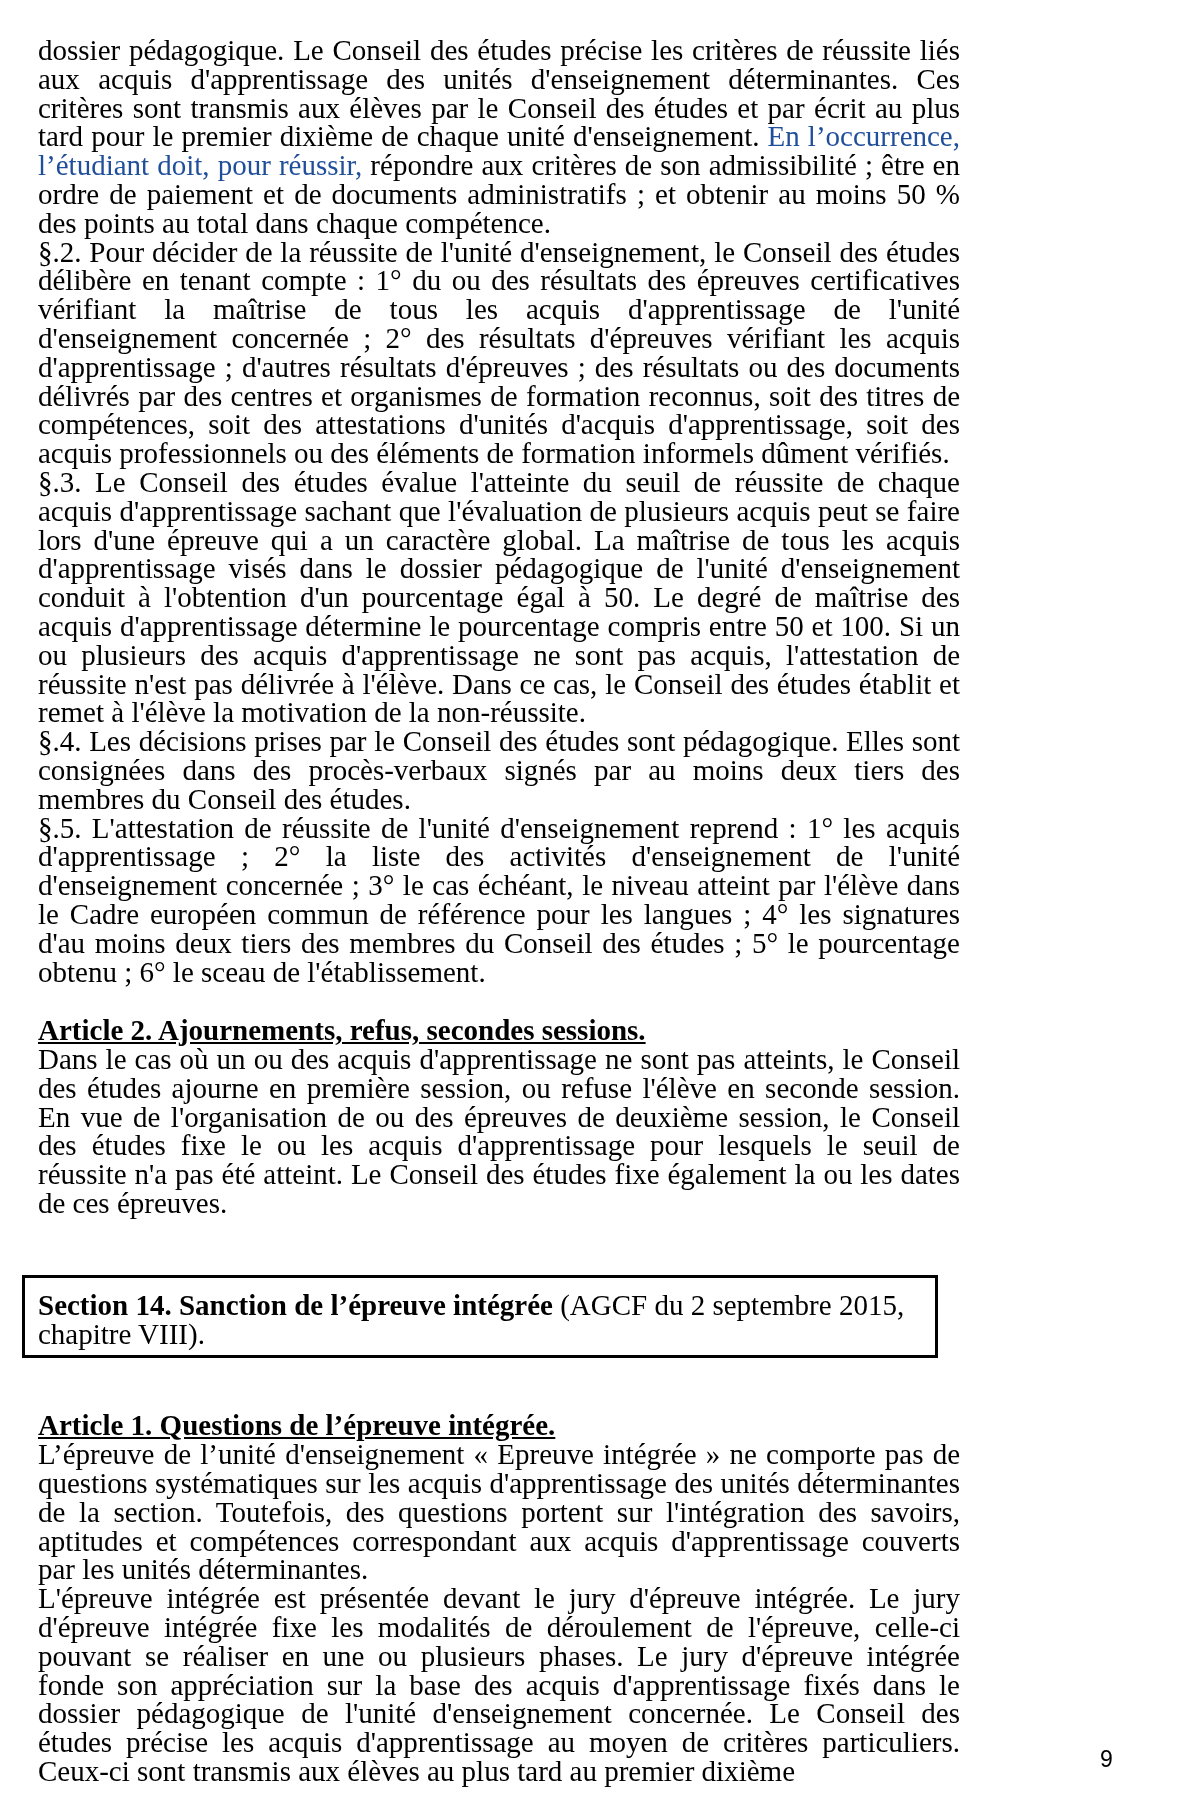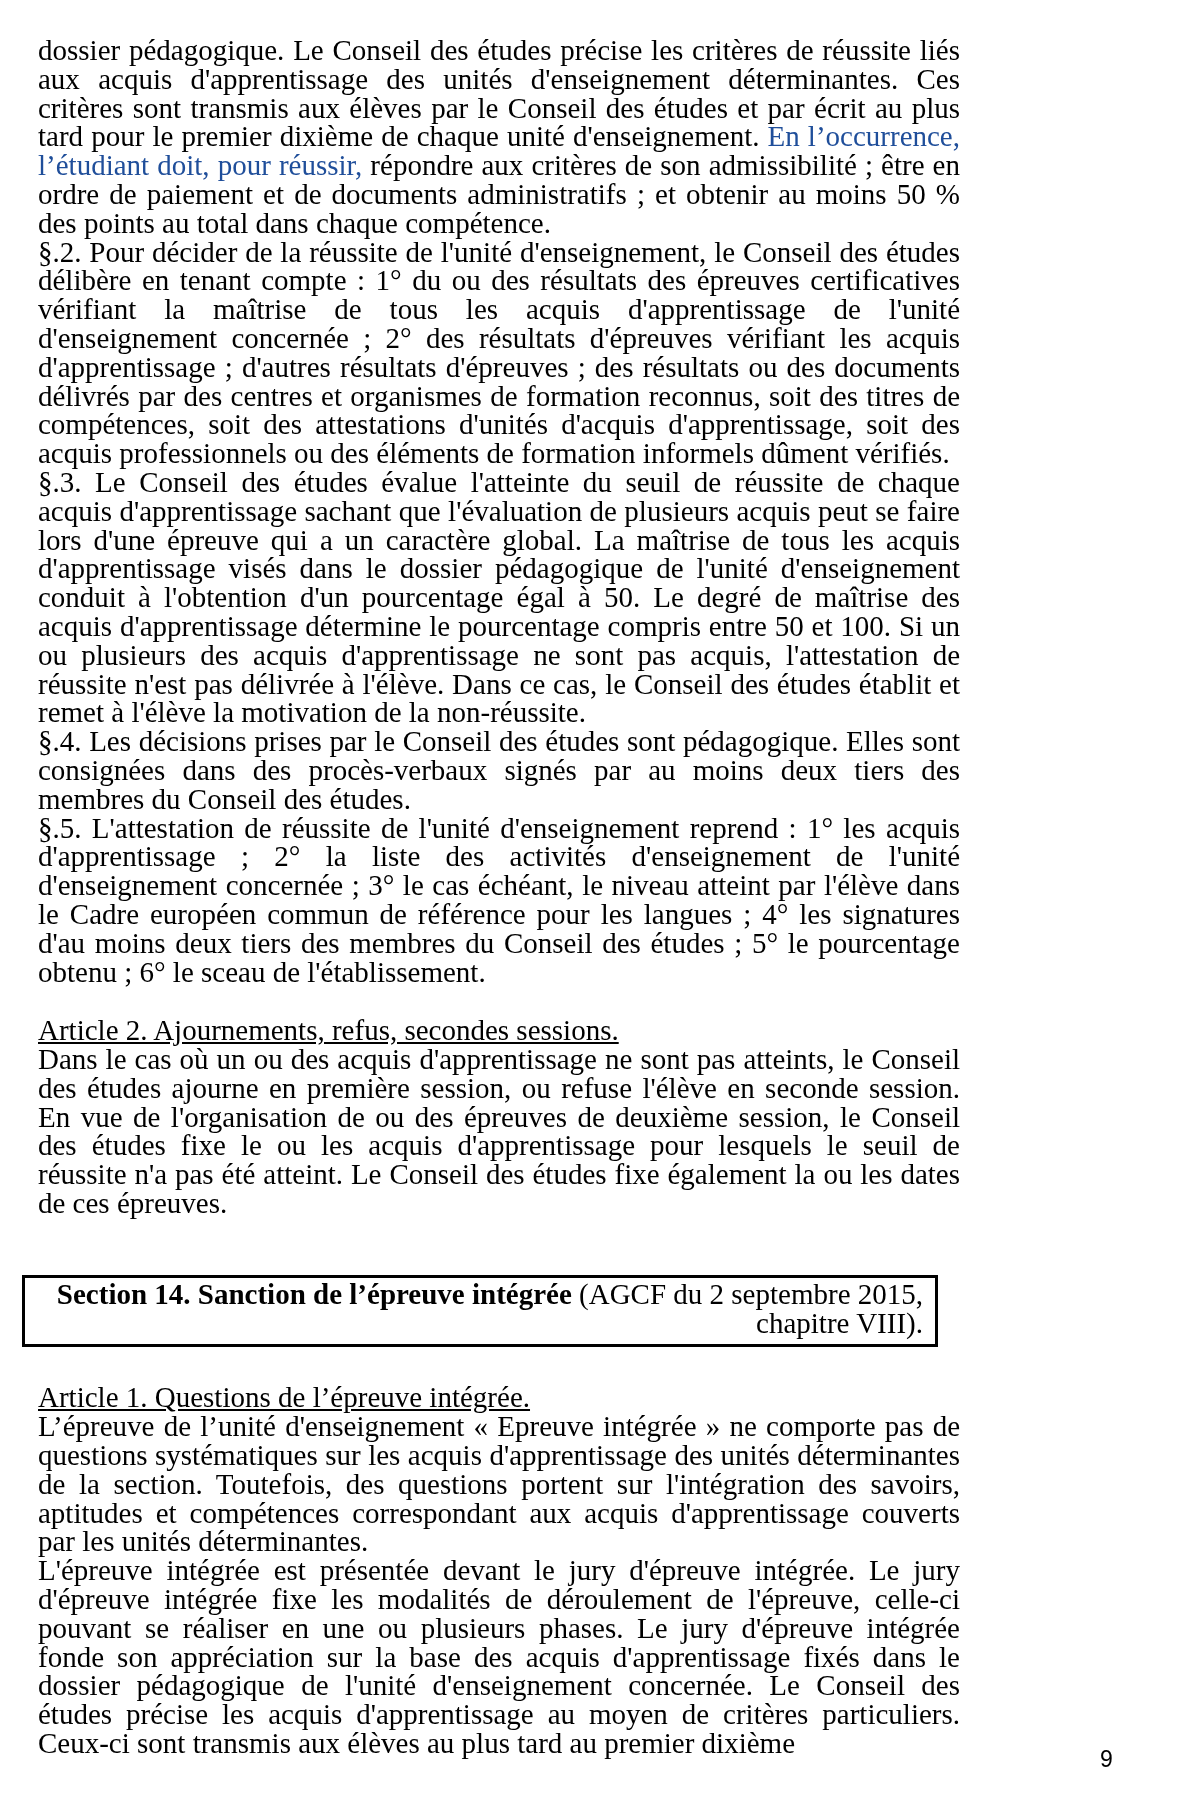--- a/index.html
+++ b/index.html
@@ -24,31 +24,31 @@
     font-size: 29px;
     line-height: 28.8px;
     text-align: justify;
   }
   .text-col p { margin: 0; }
   .blue { color: #1f4e9a; }
   .heading-underline {
     text-decoration: underline;
     text-align: left;
   }
-  #art-ajournements-heading { margin-top: 30px; }
+  #art-ajournements-heading { margin-top: 30px; font-weight: bold; }
   #section-box {
     margin-top: 57px;
     margin-left: -16px;
     width: 885px;
     border: 3px solid #000000;
-    padding: 2px 12px 7px 13px;
-    text-align: right;
+    padding: 13px 12px 7px 13px;
+    text-align: left;
   }
   #section-box .bold { font-weight: bold; }
-  #art-questions-heading { margin-top: 36px; }
+  #art-questions-heading { margin-top: 53px; font-weight: bold; }
   #art-modalites-heading { margin-top: 29px; }
   .page-number {
     position: absolute;
     left: 1100px;
     top: 1746px;
     font-family: "Liberation Sans", sans-serif;
     font-size: 23px;
     color: #000000;
   }
 </style>

